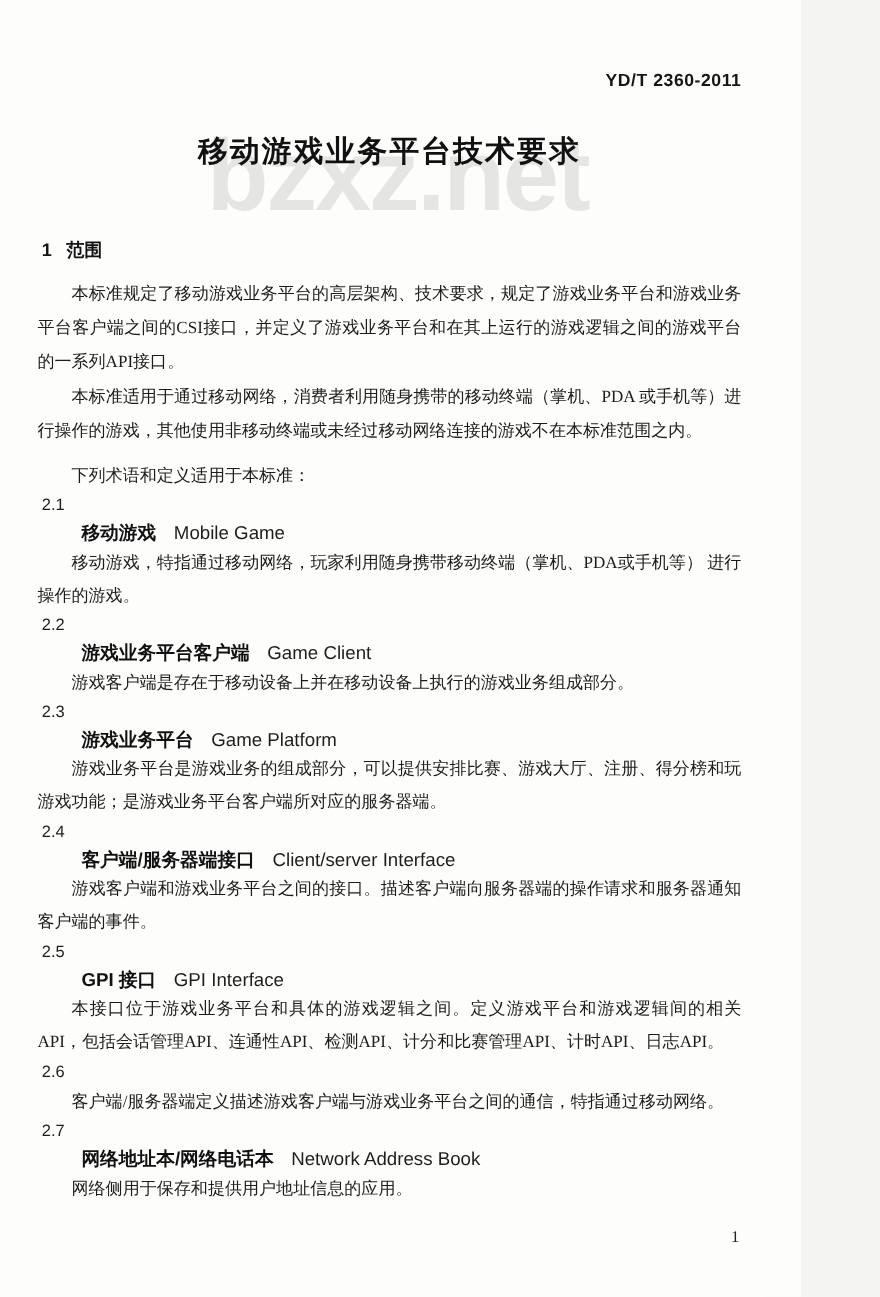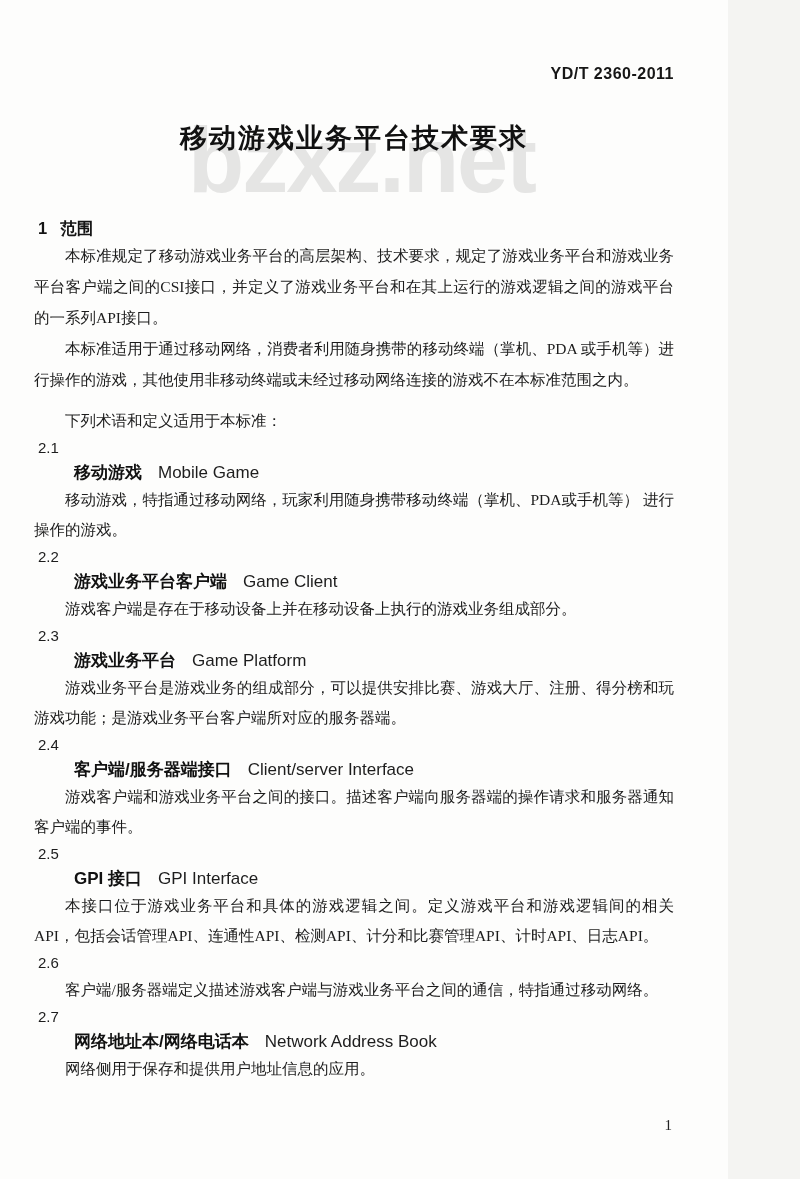--- a/index.html
+++ b/index.html
@@ -57,21 +57,21 @@
   }
   .h-sec .h-num { margin-right: 13px; }
   .h-sec.second { margin-top: 2px; }
   .para {
     margin: 0;
     font-size: 15.5px; line-height: 31px;
     text-align: justify;
     text-indent: 2em;
     color: #1c1c1c;
   }
-  .para.first { }
+  .para.first { margin-top: 12px; }
   .intro { margin-top: 14px; line-height: 24px; }
   .entries { margin-top: 3px; }
   .entry-num {
     font-family: "Liberation Sans", "DejaVu Sans", sans-serif;
     font-size: 15px; line-height: 24px;
     color: #1d1d1d;
     margin-left: 4px;
   }
   .term-line {
     margin-left: 40px;

